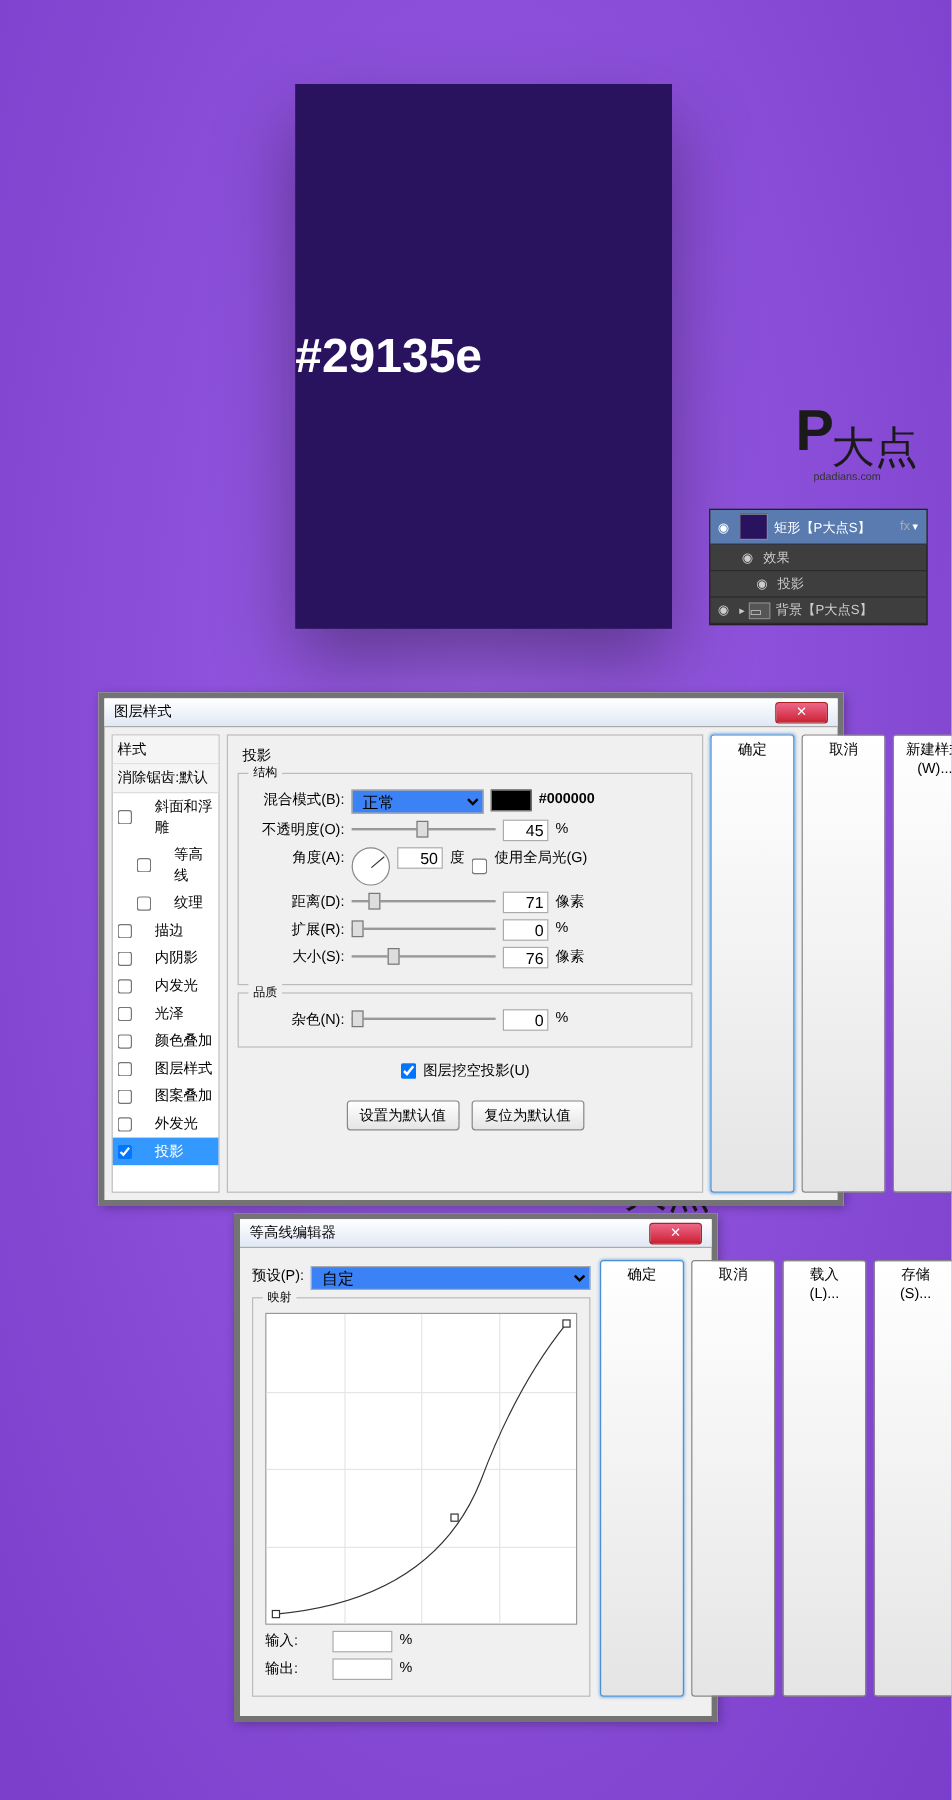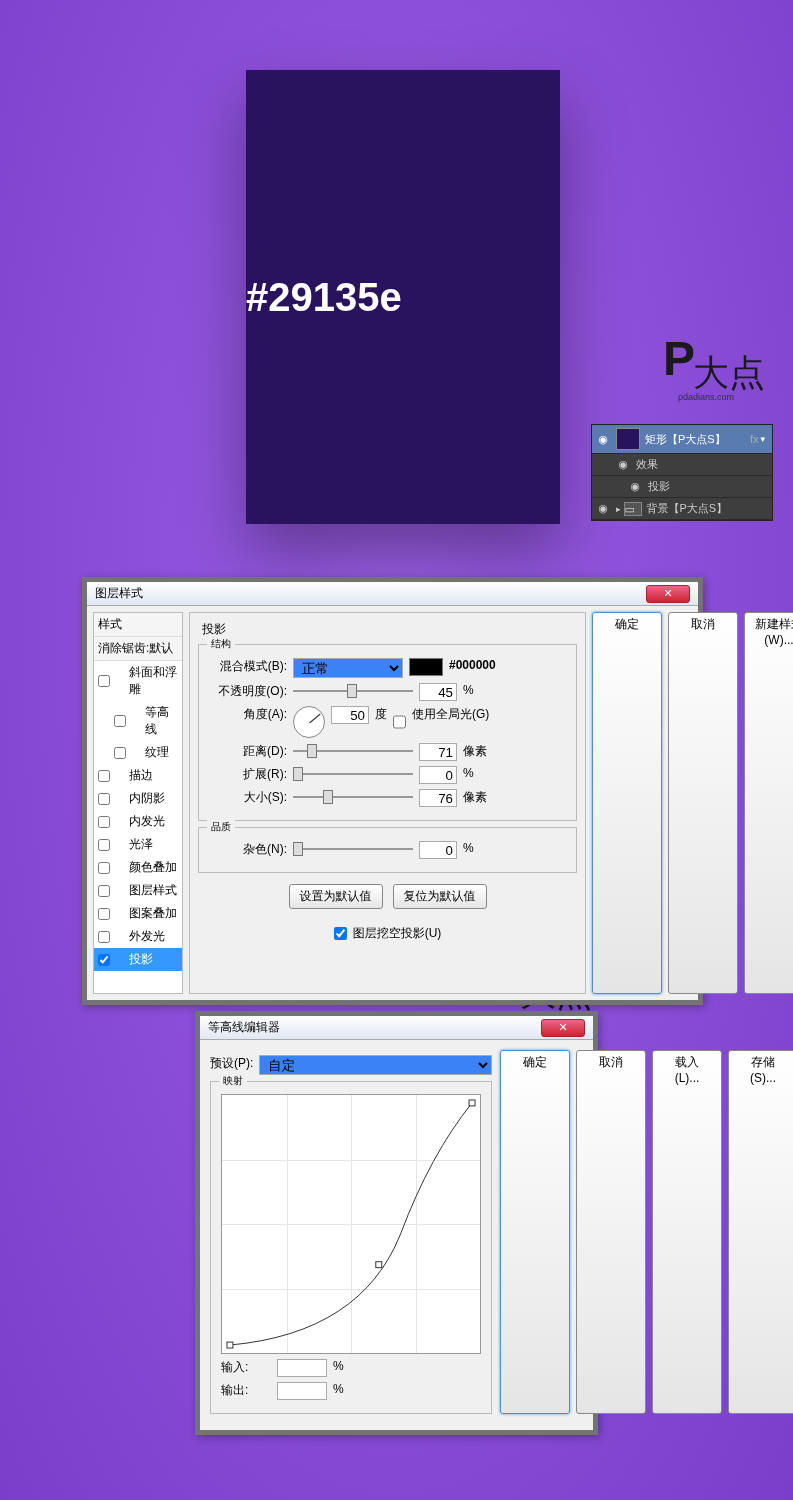--- a/index.html
+++ b/index.html
@@ -232,27 +232,27 @@
         <div class="legend">品质</div>
         <div class="row">
           <span class="lbl">杂色(N):</span>
           <div class="slider">
               <div class="thumb" style="left:0%"></div>
             </div>
           <input type="text" value="0" style="">
           <span class="unit">%</span>
         </div>
       </div>
+      <div class="row" style="justify-content:center">
+        <input type="checkbox" checked="" style="">
+        <span>图层挖空投影(U)</span>
+      </div>
       <div class="row" style="justify-content:center;gap:10px">
         <div class="btn">设置为默认值</div>
         <div class="btn">复位为默认值</div>
-      </div>
-      <div class="row" style="justify-content:center">
-        <input type="checkbox" checked="" style="">
-        <span>图层挖空投影(U)</span>
       </div>
     </div>
 
     <div class="right-col">
       <div class="btn primary">确定</div>
       <div class="btn">取消</div>
       <div class="btn">新建样式(W)...</div>
       <div class="row" style="justify-content:center">
           <input type="checkbox" checked="" style="">
           <span>预览(V)</span>

